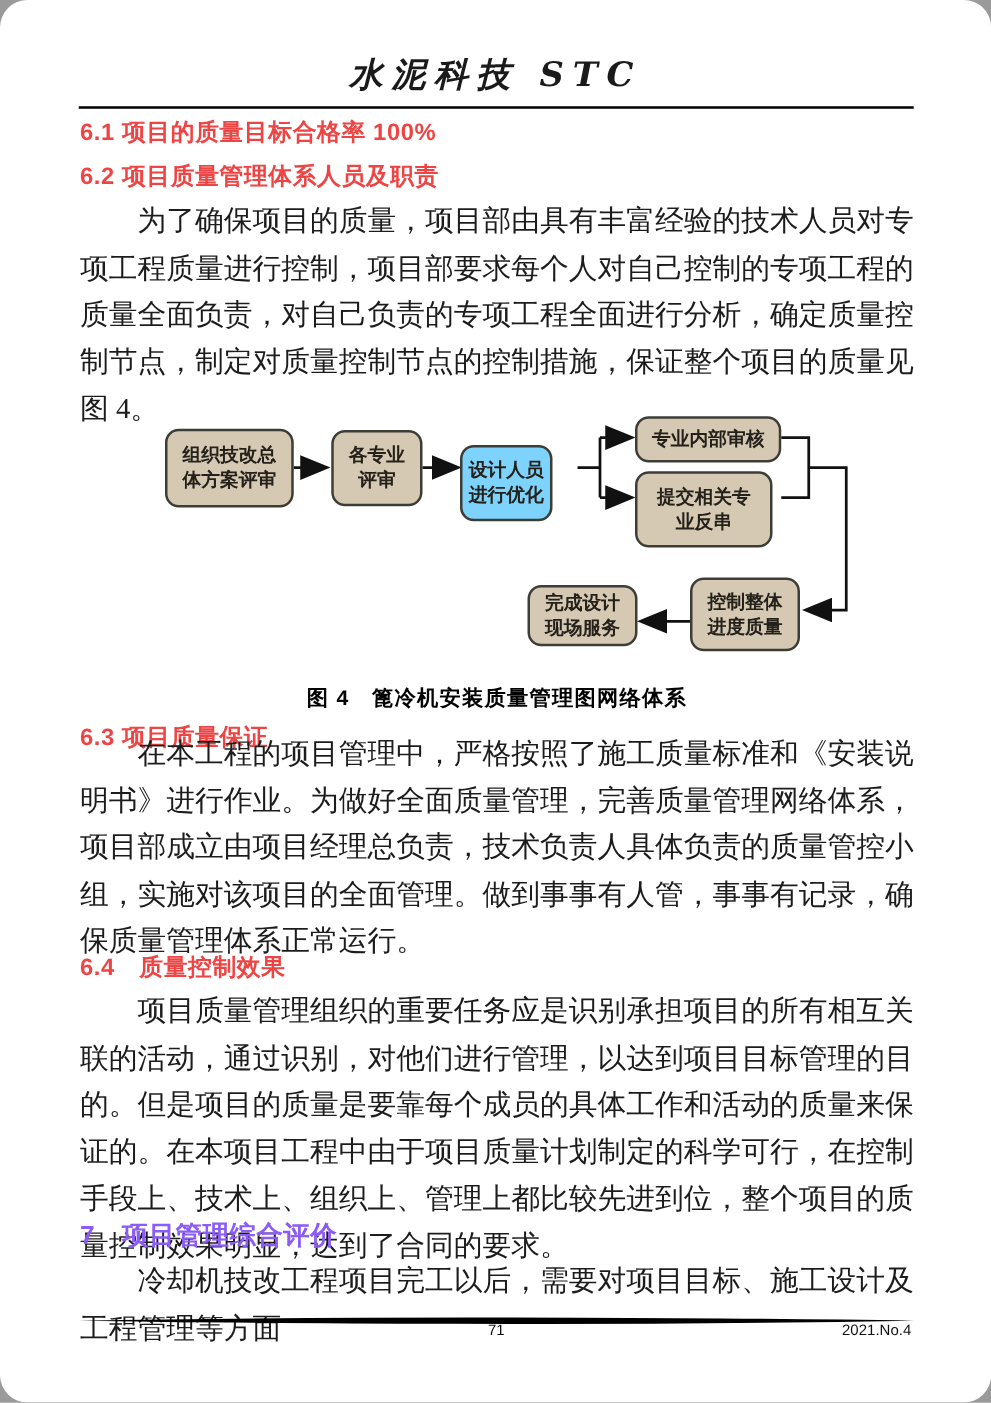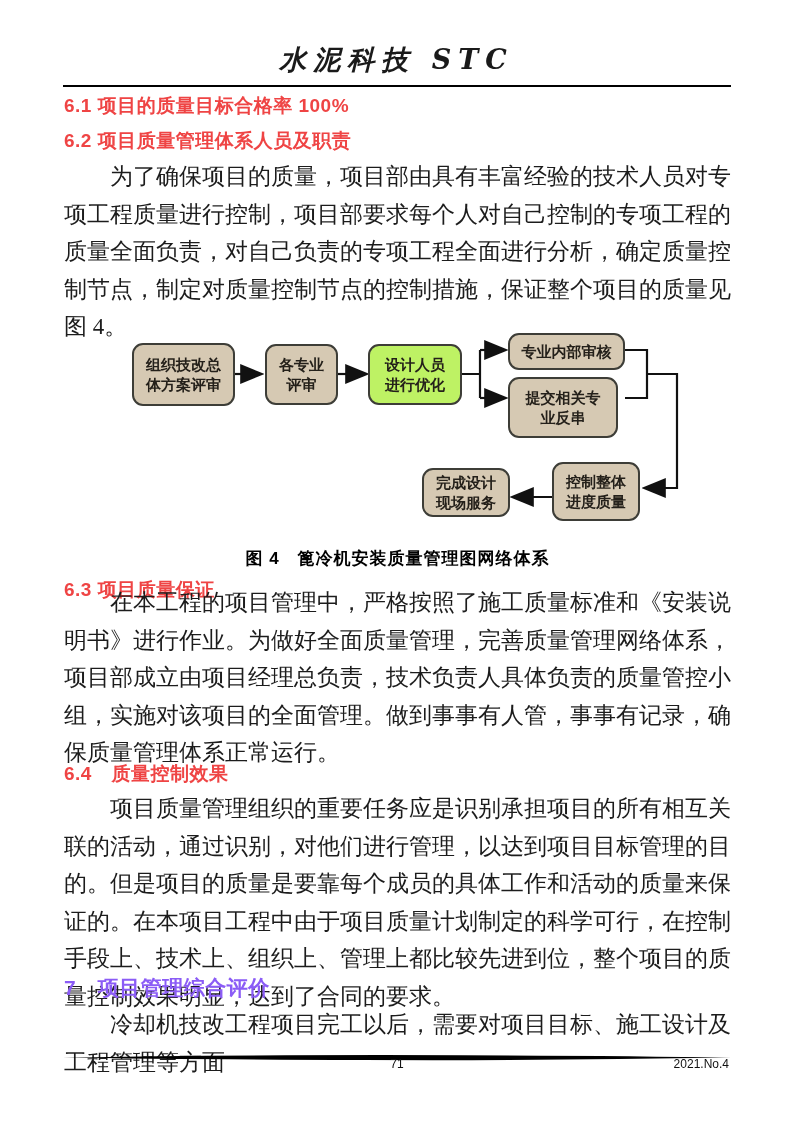--- a/index.html
+++ b/index.html
@@ -1,19 +1,20 @@
 <!DOCTYPE html>
 <html><head>
 <meta charset="utf-8">
 <style>
   html,body{margin:0;padding:0;background:#9a9a9a;}
   .page{
     position:relative;width:793px;height:1122px;background:#ffffff;
     margin:0 auto;overflow:hidden;color:#141414;
     font-family:"Liberation Serif","DejaVu Serif",serif;
+    border-radius:22px;
   }
   .abs{position:absolute;}
   .journal-title{
     top:42px;left:0;width:793px;text-align:center;
     font-family:"DejaVu Serif","Liberation Serif",serif;
     font-style:italic;font-weight:600;font-size:27px;letter-spacing:7px;
     color:#1a1a1a;
   }
   .header-rule{top:85px;left:63px;width:668px;border-top:2.5px solid #000;}
   .h2{
@@ -80,21 +81,21 @@
         <path d="M418,78 H442" marker-end="url(#arr)"></path>
         <path d="M563,30 H585 V78 H563"></path>
         <path d="M585,54 H615 V168 H584" marker-end="url(#arr)"></path>
         <path d="M490,177 H452" marker-end="url(#arr)"></path>
       </g>
     </svg>
     <div class="node" style="left: 70px; top: 23px; width: 103px; height: 63px; background: rgb(214, 201, 179); border-color: rgb(61, 61, 55);">组织技改总
 体方案评审</div>
     <div class="node" style="left: 203px; top: 24px; width: 73px; height: 61px; background: rgb(214, 201, 179); border-color: rgb(61, 61, 55);">各专业
 评审</div>
-    <div class="node" style="left: 306px; top: 24px; width: 94px; height: 61px; background: #bef264; border-color: rgb(61, 61, 55);">设计人员
+    <div class="node" style="left: 306px; top: 36px; width: 74px; height: 61px; background: #7dd3fc; border-color: rgb(61, 61, 55);">设计人员
 进行优化</div>
     <div class="node" style="left: 446px; top: 13px; width: 117px; height: 37px; background: rgb(214, 201, 179); border-color: rgb(61, 61, 55);">专业内部审核</div>
     <div class="node" style="left: 446px; top: 57px; width: 110px; height: 61px; background: rgb(214, 201, 179); border-color: rgb(61, 61, 55);">提交相关专
 业反串</div>
     <div class="node" style="left: 490px; top: 142px; width: 88px; height: 59px; background: rgb(214, 201, 179); border-color: rgb(61, 61, 55);">控制整体
 进度质量</div>
     <div class="node" style="left: 360px; top: 148px; width: 88px; height: 49px; background: rgb(214, 201, 179); border-color: rgb(61, 61, 55); text-align: center;">完成设计
 现场服务</div>
   </div>
 

